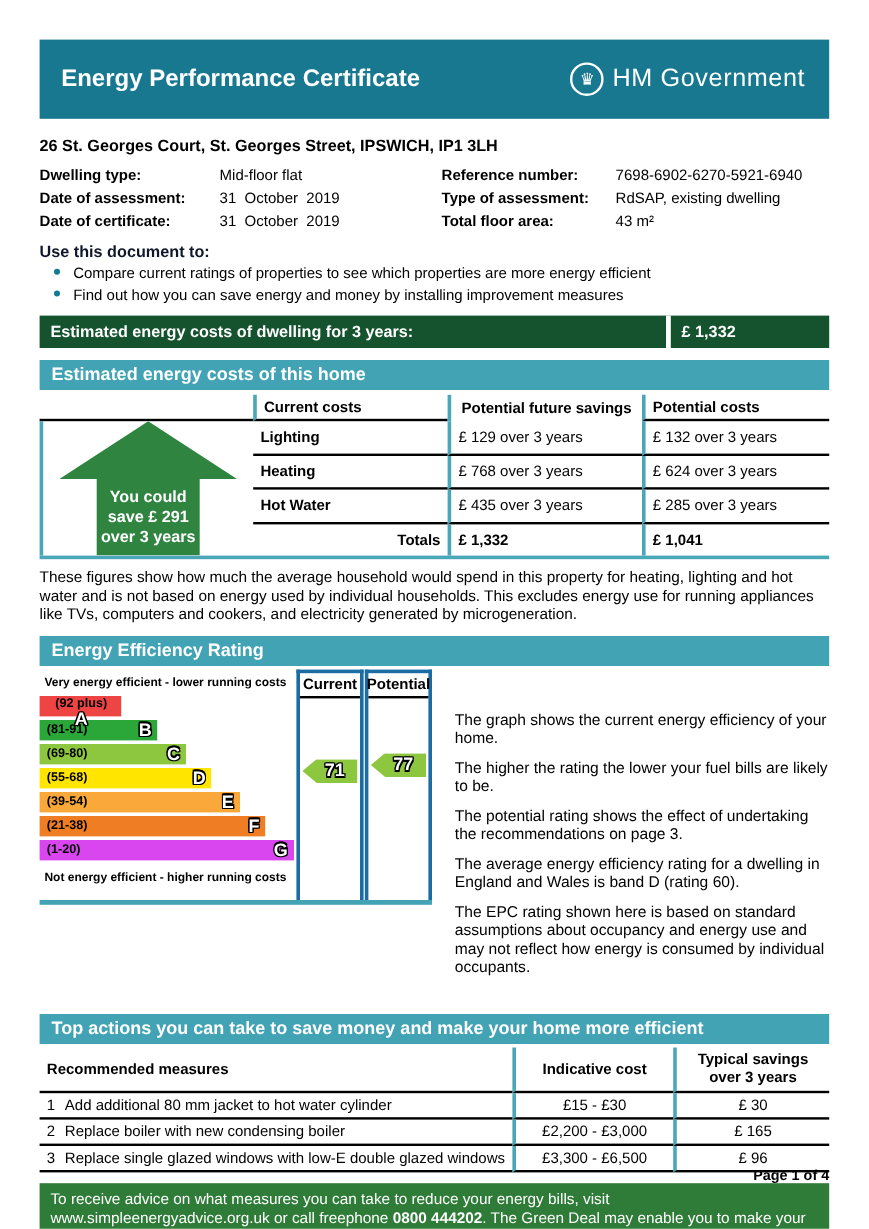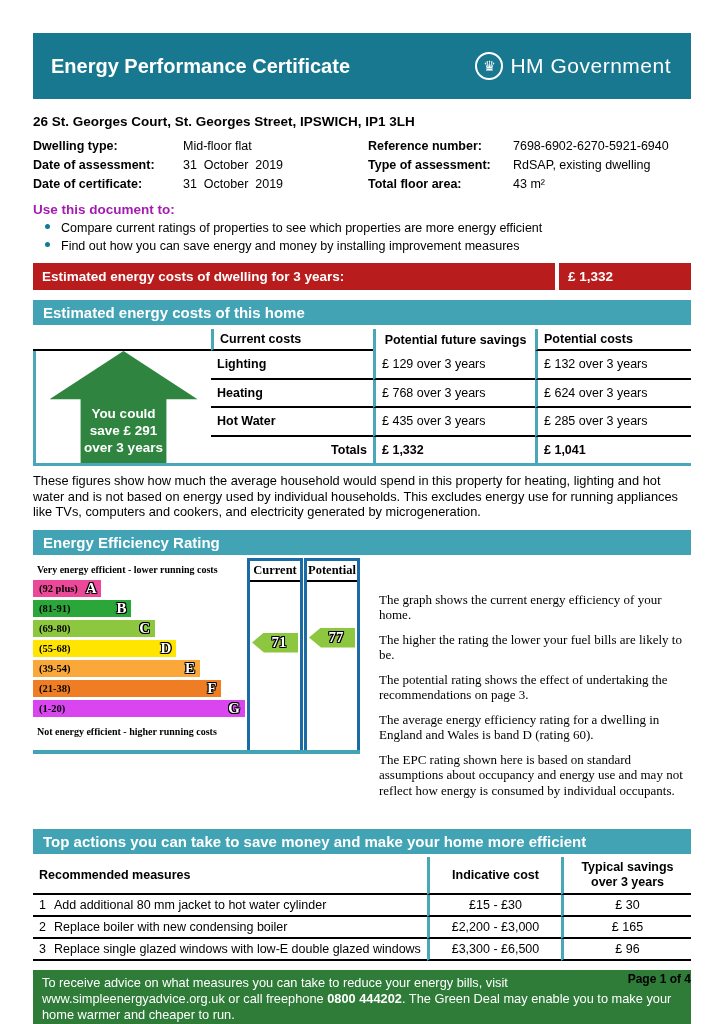--- a/index.html
+++ b/index.html
@@ -16,21 +16,21 @@
   .hdr-logo { display:flex; align-items:center; gap:7px; color:#fff; }
   .crest { width:28px; height:28px; border:2px solid #fff; border-radius:50%; display:flex; align-items:center; justify-content:center; font-size:14px; color:#fff; }
   .hdr-logo-text { font-size:21px; letter-spacing:0.5px; }
 
   
   .address { margin-top:15px; font-weight:bold; font-size:13.5px; }
   .details { margin-top:8px; display:grid; grid-template-columns:150px 185px 145px auto; line-height:19px; }
   .dlabel { font-weight:bold; }
   .dvalue { white-space:pre-wrap; }
 
-  .use-head { margin-top:8px; color:#a21caf; font-weight:bold; font-size:13.5px; }
+  .use-head { margin-top:8px; color:#0f172a; font-weight:bold; font-size:13.5px; }
   .bullet-line { display:flex; align-items:baseline; margin-top:4px; padding-left:12px; }
   .bullet-dot { width:5px; height:5px; border-radius:50%; background:#107B96; margin-right:11px; flex:none; position:relative; top:-3px; }
 
   
   .sum-row { margin-top:10px; display:flex; height:27px; color:#fff; font-weight:bold; font-size:13.5px; }
   .sum-row + .sum-row { margin-top:5px; }
   .sum-label { flex:1; display:flex; align-items:center; padding-left:9px; }
   .sum-value { width:136px; border-left:4px solid #fff; display:flex; align-items:center; padding-left:9px; }
 
   
@@ -44,21 +44,21 @@
   .ct.bold { font-weight:bold; }
   .ct.right { justify-content:flex-end; }
   .ct.center { justify-content:center; text-align:center; }
   .ct-house-cell { grid-row:2/6; border-left:3px solid #4AA7B8; display:flex; align-items:center; justify-content:center; }
   .house { position:relative; width:148px; height:112px; clip-path:polygon(50% 0, 100% 43%, 79% 43%, 79% 100%, 21% 100%, 21% 43%, 0 43%); display:flex; align-items:flex-end; justify-content:center; }
   .house-text { color:#fff; font-weight:bold; font-size:13.5px; text-align:center; line-height:17px; padding-bottom:7px; white-space:pre-line; }
 
   .footnote { margin-top:7px; line-height:15.5px; font-size:12.8px; }
 
   
-  .chart-wrap { margin-top:3px; display:flex;font-family:Liberation Serif, serif; }
+  .chart-wrap { margin-top:3px; display:flex; }
   .chart-left { position:relative; width:330px; height:196px; flex:none; }
   .chart-bottom-bar { position:absolute; left:0; top:192px; width:327px; height:4px; background:#41A3B4; }
   .bands-area { position:absolute; left:0; top:0; width:214px; }
   .bands-caption { font-size:10px; font-weight:bold; padding:6px 0 5px 4px; }
   .band-bar { height:17px; margin-bottom:3px; display:flex; align-items:center; justify-content:space-between; padding:0 5px 0 6px; }
   .band-range { font-size:10.5px; font-weight:bold; }
   .outline-txt { color:#fff; font-weight:bold; text-shadow:-1px -1px 0 #000, 1px -1px 0 #000, -1px 1px 0 #000, 1px 1px 0 #000, 0 -1px 0 #000, 0 1px 0 #000, -1px 0 0 #000, 1px 0 0 #000; }
   .band-letter { font-size:15px; line-height:15px; }
   .rating-col { position:absolute; top:0; width:56px; height:192px; border:3px solid #1B6CA5; border-bottom:none; }
   .col-current { left:214px; }
@@ -119,21 +119,21 @@
   <div class="use-head">Use this document to:</div>
   <div class="bullet-line">
     <span class="bullet-dot"></span>
     <span>Compare current ratings of properties to see which properties are more energy efficient</span>
   </div>
   <div class="bullet-line">
     <span class="bullet-dot"></span>
     <span>Find out how you can save energy and money by installing improvement measures</span>
   </div>
 
-  <div class="sum-row" style="background-color: #b91c1c; justify-content: space-between;">
+  <div class="sum-row" style="background-color: #14532d; justify-content: space-between;">
     <div class="sum-label">Estimated energy costs of dwelling for 3 years:</div>
     <div class="sum-value">£ 1,332</div>
   </div>
 
   <div class="sec-banner">
     <span>Estimated energy costs of this home</span>
   </div>
 
   <div class="costs-table">
 
@@ -170,21 +170,21 @@
   <div class="footnote">These figures show how much the average household would spend in this property for heating, lighting and hot water and is not based on energy used by individual households. This excludes energy use for running appliances like TVs, computers and cookers, and electricity generated by microgeneration.</div>
 
   <div class="sec-banner">
     <span>Energy Efficiency Rating</span>
   </div>
 
   <div class="chart-wrap">
     <div class="chart-left">
       <div class="bands-area">
         <div class="bands-caption">Very energy efficient - lower running costs</div>
-        <div class="band-bar" style="width: 32%; background-color: #ec4899;">
+        <div class="band-bar" style="width: 32%; background-color: #ef4444; flex-direction: column;">
           <span class="band-range">(92 plus)</span>
           <span class="band-letter outline-txt">A</span>
         </div>
         <div class="band-bar" style="width: 46%; background-color: rgb(43, 166, 57);">
           <span class="band-range">(81-91)</span>
           <span class="band-letter outline-txt">B</span>
         </div>
         <div class="band-bar" style="width: 57%; background-color: rgb(141, 198, 63);">
           <span class="band-range">(69-80)</span>
           <span class="band-letter outline-txt">C</span>

